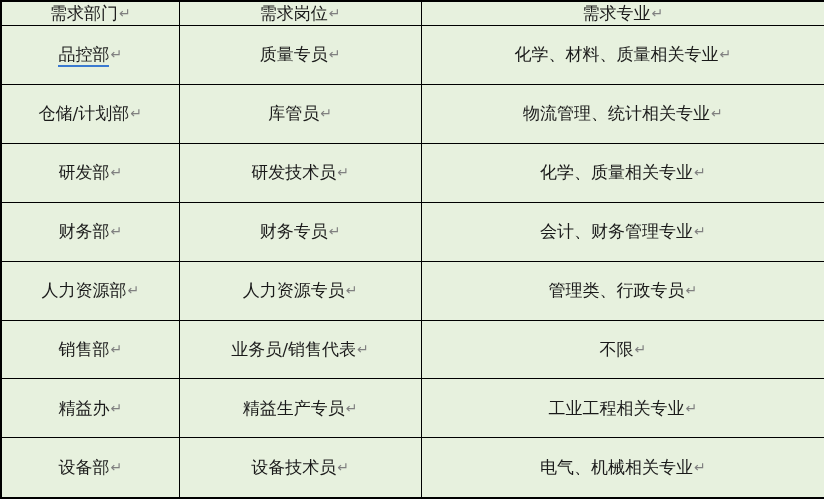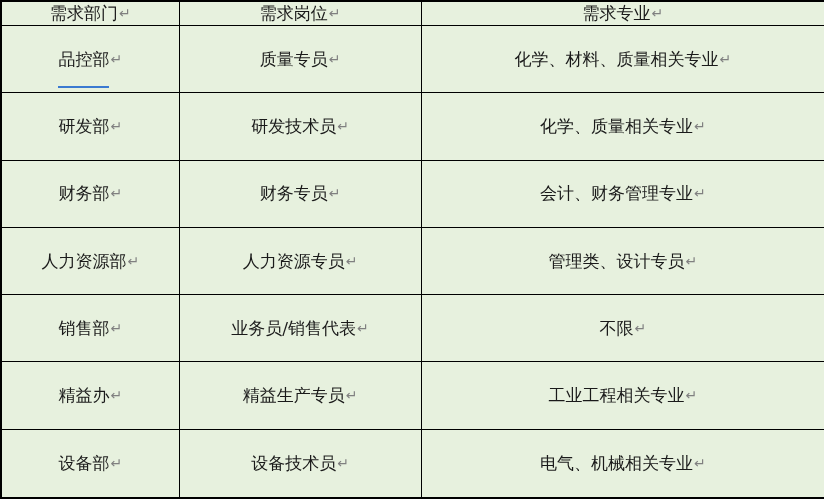--- a/index.html
+++ b/index.html
@@ -35,21 +35,21 @@
   }
   .para-mark {
     color: var(--mark-color, #808080);
     font-family: "DejaVu Sans", "Liberation Sans", sans-serif;
     font-size: 14px;
     margin-left: 1px;
     vertical-align: 1px;
   }
   .u-blue {
     border-bottom: 2px solid var(--underline-color, #3b7ad1);
-    padding-bottom: 17px;
+    padding-bottom: 1px;
   }
 </style>
 </head>
 <body>
 
 <table class="req-table">
   <colgroup>
     <col style="width:178px">
     <col style="width:242px">
     <col style="width:404px">
@@ -61,33 +61,38 @@
       <th><span>需求专业</span><span class="para-mark">↵</span></th>
     </tr>
   </thead>
   <tbody id="table-body">
       <tr>
         <td><span class="u-blue">品控部</span><span class="para-mark">↵</span></td>
         <td><span>质量专员</span><span class="para-mark">↵</span></td>
         <td><span>化学、材料、质量相关专业</span><span class="para-mark">↵</span></td>
       </tr>
       <tr>
+        <td><span>仓储/计划部</span><span class="para-mark">↵</span></td>
+        <td><span>库管员</span><span class="para-mark">↵</span></td>
+        <td><span>物流管理、统计相关专业</span><span class="para-mark">↵</span></td>
+      </tr>
+      <tr>
         <td><span>研发部</span><span class="para-mark">↵</span></td>
         <td><span>研发技术员</span><span class="para-mark">↵</span></td>
         <td><span>化学、质量相关专业</span><span class="para-mark">↵</span></td>
       </tr>
       <tr>
         <td><span>财务部</span><span class="para-mark">↵</span></td>
         <td><span>财务专员</span><span class="para-mark">↵</span></td>
         <td><span>会计、财务管理专业</span><span class="para-mark">↵</span></td>
       </tr>
       <tr>
         <td><span>人力资源部</span><span class="para-mark">↵</span></td>
         <td><span>人力资源专员</span><span class="para-mark">↵</span></td>
-        <td><span>管理类、设计专员</span><span class="para-mark">↵</span></td>
+        <td><span>管理类、行政专员</span><span class="para-mark">↵</span></td>
       </tr>
       <tr>
         <td><span>销售部</span><span class="para-mark">↵</span></td>
         <td><span>业务员/销售代表</span><span class="para-mark">↵</span></td>
         <td><span>不限</span><span class="para-mark">↵</span></td>
       </tr>
       <tr>
         <td><span>精益办</span><span class="para-mark">↵</span></td>
         <td><span>精益生产专员</span><span class="para-mark">↵</span></td>
         <td><span>工业工程相关专业</span><span class="para-mark">↵</span></td>

